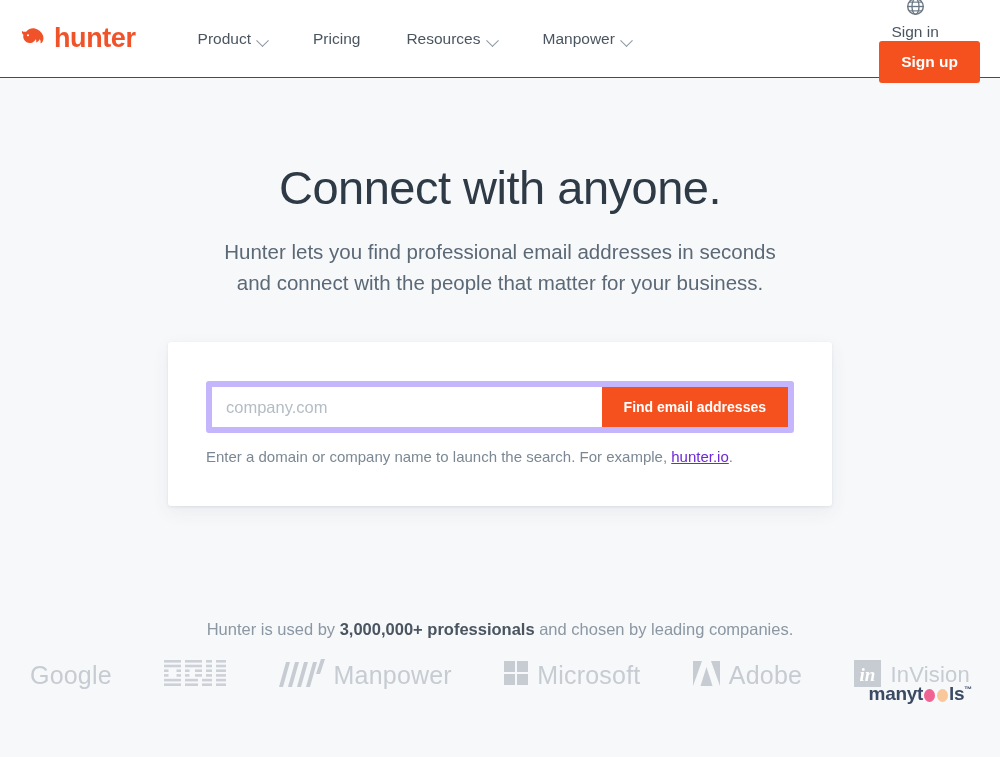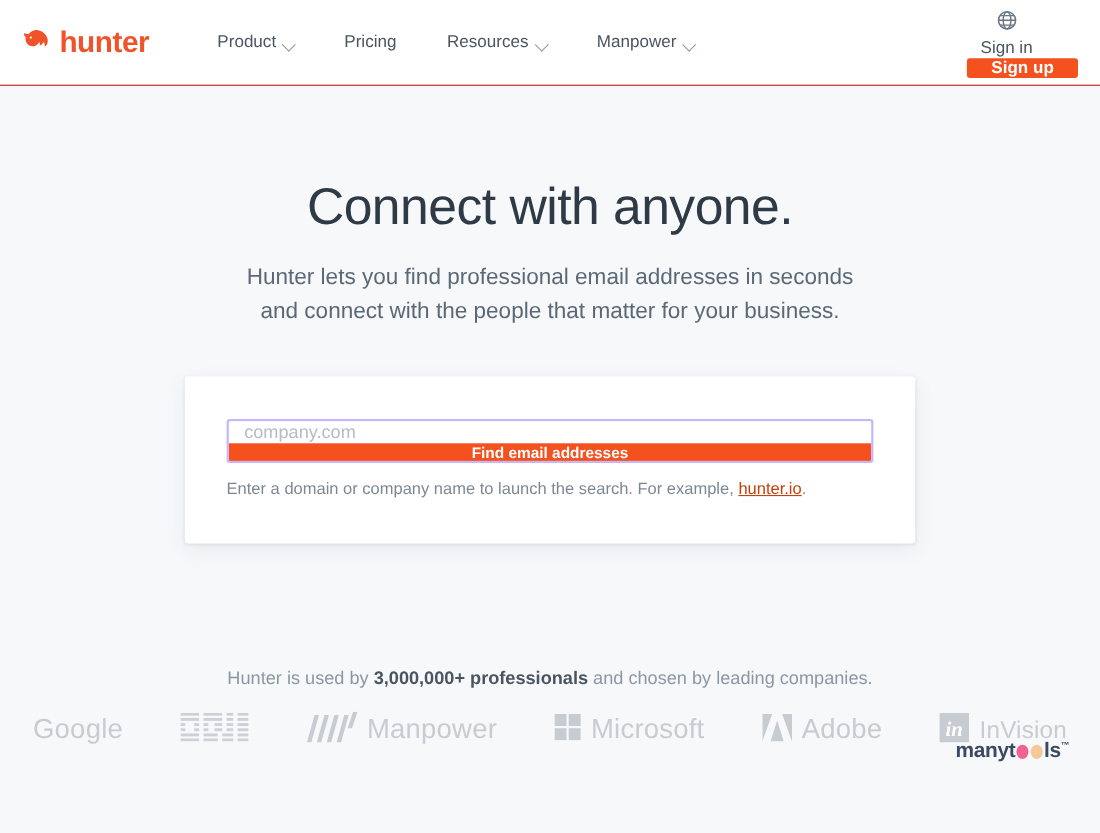--- a/index.html
+++ b/index.html
@@ -96,21 +96,21 @@
     white-space: nowrap;
   }
 
   .signup {
     background: #f4511e;
     color: #ffffff;
     font-size: 15.5px;
     font-weight: 600;
     border: none;
     border-radius: 3px;
-    padding: 0 22px;
+    padding: 12px 22px;
     cursor: pointer;
     font-family: inherit;
     white-space: nowrap;
   }
 
   
   .hero { text-align: center; padding-top: 84px; }
 
   .hero-title {
     font-size: 47px;
@@ -133,25 +133,24 @@
     width: 664px;
     margin: 44px auto 0;
     background: #ffffff;
     border-radius: 3px;
     box-shadow: 0 1px 3px rgba(60,72,88,0.09), 0 6px 18px rgba(60,72,88,0.07);
     padding: 39px 38px 41px;
   }
 
   .search-row {
     display: flex;
-    height: 40px;
-    border: 2px solid #c4b5fd;
+    height: 52px;
+    border: 6px solid #c4b5fd;
     border-radius: 3px;
     overflow: hidden;
-    flex-direction: column;
   }
 
   .search-input {
     flex: 1;
     border: none;
     outline: none;
     font-family: inherit;
     font-size: 16.5px;
     color: #37474f;
     padding: 0 14px;
@@ -170,21 +169,21 @@
     cursor: pointer;
     white-space: nowrap;
   }
 
   .hint {
     margin-top: 15px;
     font-size: 15px;
     color: #7b8894;
     text-align: left;
   }
-  .hint a { color: #c2410c; text-decoration: underline; }
+  .hint a { color: #6d28d9; text-decoration: underline; }
 
   
   .proof {
     text-align: center;
     margin-top: 114px;
     font-size: 16.5px;
     color: #8b97a3;
   }
   .proof b { color: #4a5560; font-weight: 700; }
 

